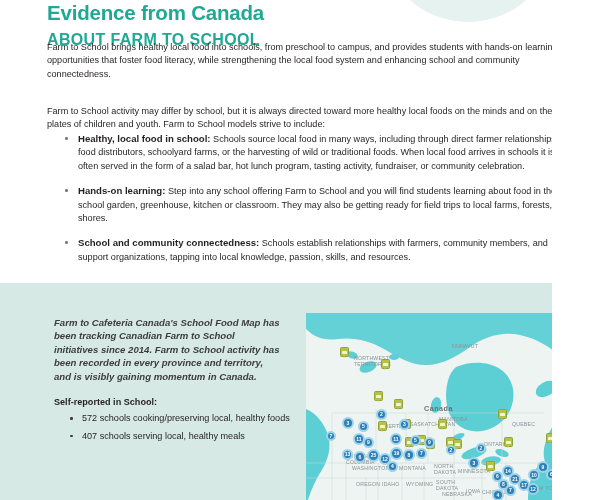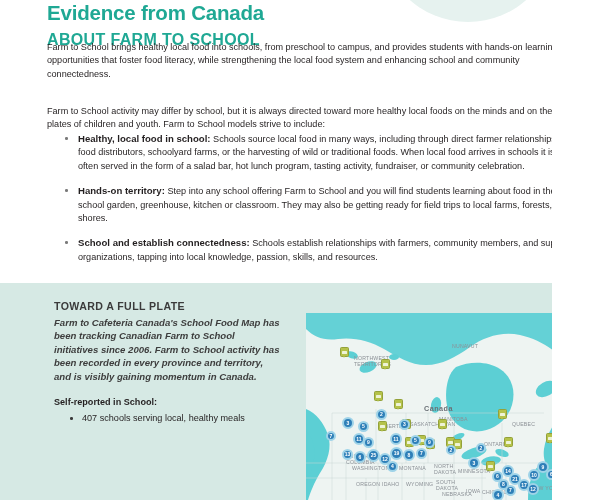--- a/index.html
+++ b/index.html
@@ -254,33 +254,33 @@
     <h2 class="subhead">ABOUT FARM TO SCHOOL</h2>
 
     <p class="body-block para1">Farm to School brings healthy local food into schools, from preschool to campus, and provides students with hands-on learning opportunities that foster food literacy, while strengthening the local food system and enhancing school and community connectedness.</p>
     <p class="body-block para2">Farm to School activity may differ by school, but it is always directed toward more healthy local foods on the minds and on the plates of children and youth. Farm to School models strive to include:</p>
 
     <ul class="bullets">
       <li>
         <span class="lead">Healthy, local food in school:</span><span> Schools source local food in many ways, including through direct farmer relationships, food distributors, schoolyard farms, or the harvesting of wild or traditional foods. When local food arrives in schools it is often served in the form of a salad bar, hot lunch program, tasting activity, fundraiser, or community celebration.</span>
       </li>
       <li>
-        <span class="lead">Hands-on territory:</span><span> Step into any school offering Farm to School and you will find students learning about food in the school garden, greenhouse, kitchen or classroom. They may also be getting ready for field trips to local farms, forests, and shores.</span>
+        <span class="lead">Hands-on learning:</span><span> Step into any school offering Farm to School and you will find students learning about food in the school garden, greenhouse, kitchen or classroom. They may also be getting ready for field trips to local farms, forests, and shores.</span>
       </li>
       <li>
-        <span class="lead">School and establish connectedness:</span><span> Schools establish relationships with farmers, community members, and support organizations, tapping into local knowledge, passion, skills, and resources.</span>
+        <span class="lead">School and community connectedness:</span><span> Schools establish relationships with farmers, community members, and support organizations, tapping into local knowledge, passion, skills, and resources.</span>
       </li>
     </ul>
   </div>
 
   <div class="teal-panel">
-    <h3 class="panel-head">TOWARD A FULL PLATE</h3>
-    <p class="panel-italic">Farm to Cafeteria Canada's School Food Map has been tracking Canadian Farm to School initiatives since 2006. Farm to School activity has been recorded in every province and territory, and is visibly gaining momentum in Canada.</p>
+    <p class="panel-italic">Farm to Cafeteria Canada's School Food Map has been tracking Canadian Farm to School initiatives since 2014. Farm to School activity has been recorded in every province and territory, and is visibly gaining momentum in Canada.</p>
     <p class="panel-selfrep">Self-reported in School:</p>
     <ul class="stats">
+      <li>572 schools cooking/preserving local, healthy foods</li>
       <li>407 schools serving local, healthy meals</li>
     </ul>
   </div>
 
   <div class="map-wrap">
     <svg class="map-svg" viewBox="0 0 302 187" preserveAspectRatio="none">
       <rect x="0" y="0" width="302" height="187" fill="#eef4f2"></rect>
 
       <path d="M0,0 H302 V70 C286,66 272,58 258,46 C244,34 232,26 214,22 C196,18 178,24 164,34
                C150,44 136,52 120,52 C104,52 92,44 78,36 C64,28 48,24 32,26 C18,28 8,24 0,16 Z" fill="#5ccfd4" opacity="0.95"></path>

